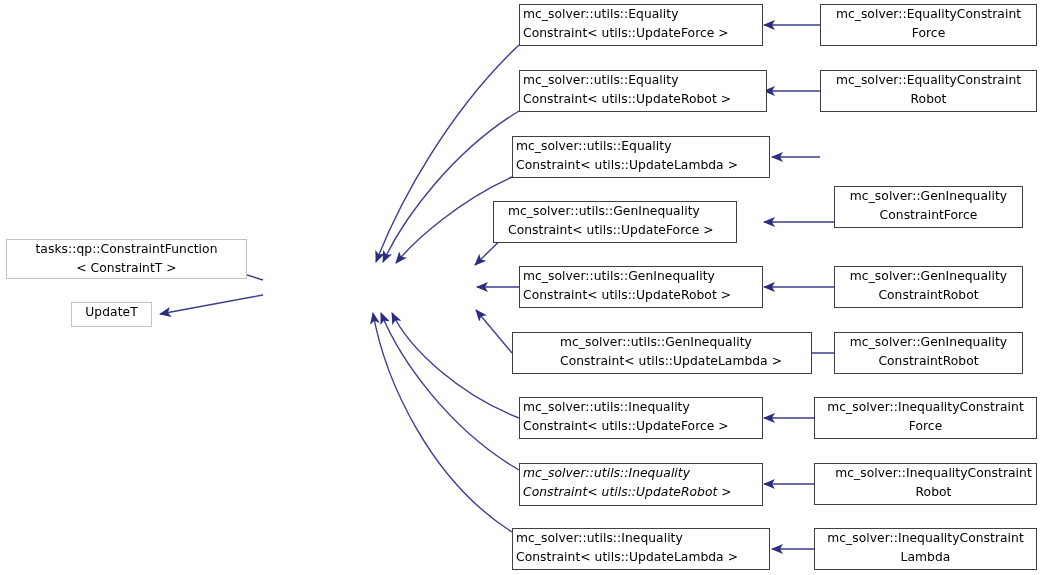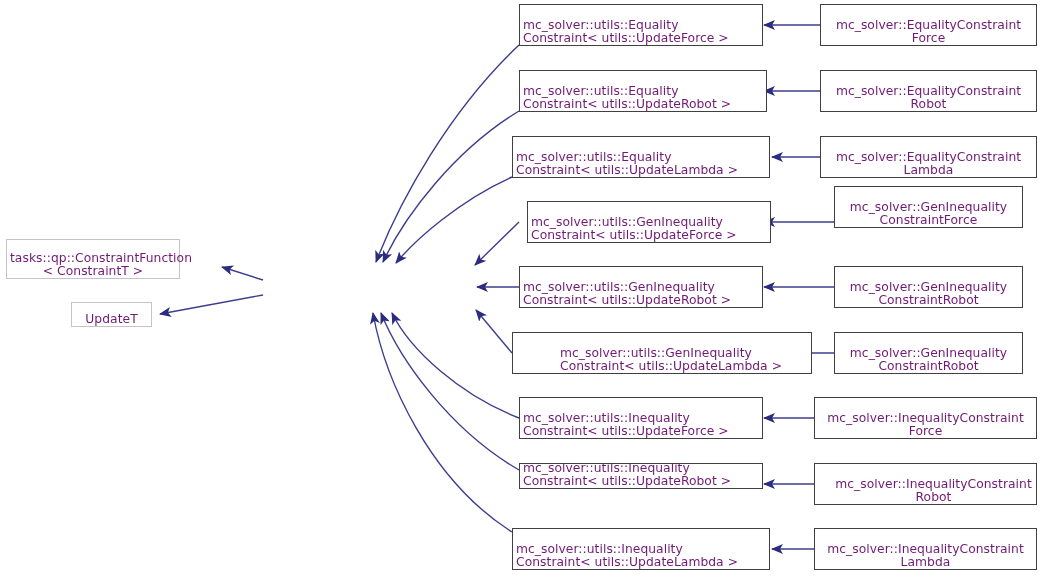--- a/index.html
+++ b/index.html
@@ -22,26 +22,26 @@
     left: 0;
     top: 0;
     width: 1049px;
     height: 575px;
     pointer-events: none;
   }
   .node {
     position: absolute;
     box-sizing: border-box;
     display: flex;
-    align-items: flex-end;
+    align-items: flex-start;
     justify-content: center;
     text-align: center;
     font-size: 12.3px;
-    line-height: 13px;
-    color: #701a75;
+    line-height: 19px;
+    color: #000000;
     background: #ffffff;
     border: 1px solid #404040;
     white-space: pre;
     letter-spacing: 0.05px;
   }
   .node .label {
     display: block;
     width: 100%;
     padding: 0 3px;
     box-sizing: border-box;
@@ -94,21 +94,21 @@
       <path d="M 820 157 L 772 157" marker-end="url(#arrow)"></path>
       <path d="M 834 222 L 764 222" marker-end="url(#arrow)"></path>
       <path d="M 834 287 L 764 287" marker-end="url(#arrow)"></path>
       <path d="M 834 353 L 772 353" marker-end="url(#arrow)"></path>
       <path d="M 814 418 L 764 418" marker-end="url(#arrow)"></path>
       <path d="M 814 484 L 764 484" marker-end="url(#arrow)"></path>
       <path d="M 814 549 L 772 549" marker-end="url(#arrow)"></path>
     </g>
   </svg>
 
-  <div class="node faded" style="left:6px; top:239px; width:174px; height:40px;">
+  <div class="node faded" style="left:6px; top:239px; width:241px; height:40px;">
     <span class="label"><span>tasks::qp::ConstraintFunction</span>
 <span>&lt; ConstraintT &gt;</span></span>
   </div>
 
   <div class="node faded" style="left:71px; top:302px; width:81px; height:25px;">
     <span class="label">UpdateT</span>
   </div>
 
 
   <div class="node leftish" style="left:519px; top:4px; width:244px; height:42px;">
@@ -119,64 +119,60 @@
   <div class="node leftish" style="left:519px; top:70px; width:248px; height:42px;">
     <span class="label"><span>mc_solver::utils::Equality</span>
 <span>Constraint&lt; utils::UpdateRobot &gt;</span></span>
   </div>
 
   <div class="node leftish" style="left:512px; top:136px; width:258px; height:42px;">
     <span class="label"><span>mc_solver::utils::Equality</span>
 <span>Constraint&lt; utils::UpdateLambda &gt;</span></span>
   </div>
 
-  <div class="node leftish" style="left:527px; top:201px; width:244px; height:42px;">
+  <div class="node leftish" style="left:493px; top:201px; width:244px; height:42px;padding-left:11px;">
     <span class="label"><span>mc_solver::utils::GenInequality</span>
 <span>Constraint&lt; utils::UpdateForce &gt;</span></span>
   </div>
 
   <div class="node leftish" style="left:519px; top:266px; width:244px; height:42px;">
     <span class="label"><span>mc_solver::utils::GenInequality</span>
 <span>Constraint&lt; utils::UpdateRobot &gt;</span></span>
   </div>
 
   <div class="node leftish" style="left:512px; top:332px; width:300px; height:42px;padding-left:44px;">
     <span class="label"><span>mc_solver::utils::GenInequality</span>
 <span>Constraint&lt; utils::UpdateLambda &gt;</span></span>
   </div>
 
   <div class="node leftish" style="left:519px; top:397px; width:244px; height:42px;">
     <span class="label"><span>mc_solver::utils::Inequality</span>
 <span>Constraint&lt; utils::UpdateForce &gt;</span></span>
   </div>
 
-  <div class="node leftish" style="left:519px; top:463px; width:244px; height:26px;">
+  <div class="node leftish" style="left:519px; top:463px; width:244px; height:43px;font-style:italic;">
     <span class="label"><span>mc_solver::utils::Inequality</span>
 <span>Constraint&lt; utils::UpdateRobot &gt;</span></span>
   </div>
 
   <div class="node leftish" style="left:512px; top:528px; width:258px; height:42px;">
     <span class="label"><span>mc_solver::utils::Inequality</span>
 <span>Constraint&lt; utils::UpdateLambda &gt;</span></span>
   </div>
 
   <div class="node" style="left:820px; top:4px; width:217px; height:42px;">
     <span class="label"><span>mc_solver::EqualityConstraint</span>
 <span>Force</span></span>
   </div>
 
   <div class="node" style="left:820px; top:70px; width:217px; height:42px;">
     <span class="label"><span>mc_solver::EqualityConstraint</span>
 <span>Robot</span></span>
   </div>
 
-  <div class="node" style="left:820px; top:136px; width:217px; height:42px;">
-    <span class="label"><span>mc_solver::EqualityConstraint</span>
-<span>Lambda</span></span>
-  </div>
 
   <div class="node" style="left:834px; top:186px; width:189px; height:42px;">
     <span class="label"><span>mc_solver::GenInequality</span>
 <span>ConstraintForce</span></span>
   </div>
 
   <div class="node" style="left:834px; top:266px; width:189px; height:42px;">
     <span class="label"><span>mc_solver::GenInequality</span>
 <span>ConstraintRobot</span></span>
   </div>

